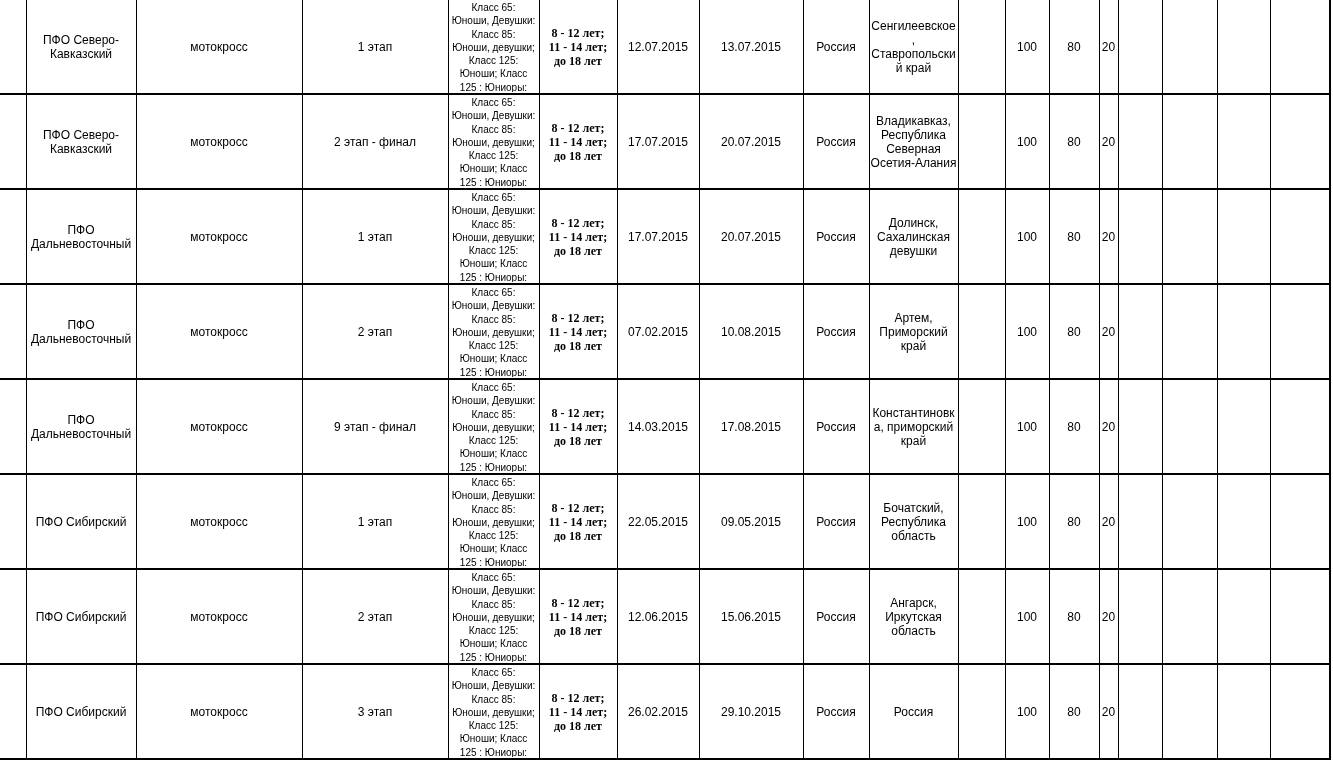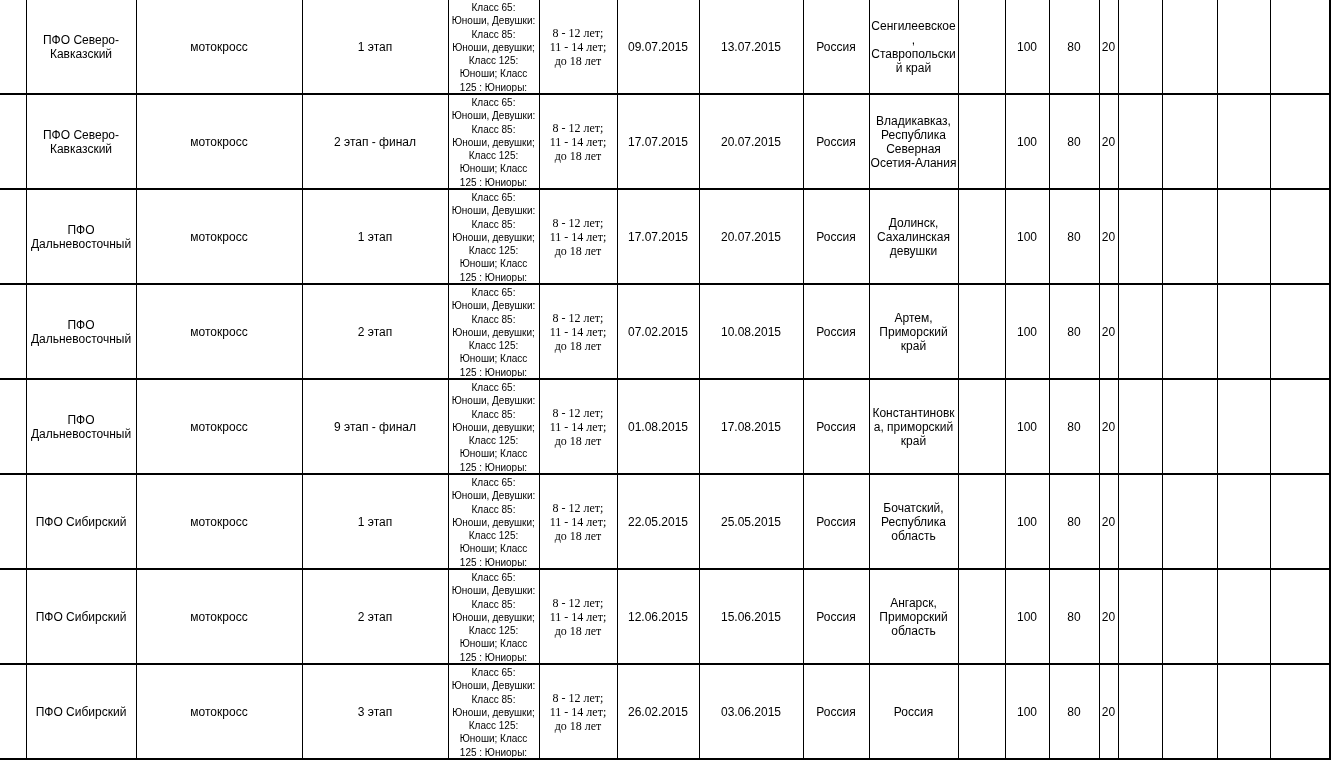--- a/index.html
+++ b/index.html
@@ -59,20 +59,21 @@
     font-size: 10px;
     line-height: 13.3px;
     text-align: center;
   }
   
   td.col-ages {
     border-right-width: 2px;
     font-family: "Liberation Serif", serif;
     font-size: 14px;
     line-height: 19px;
+    font-weight: bold;
   }
   
   td.col-location {
     overflow-wrap: break-word;
     word-wrap: break-word;
     word-break: break-word;
   }
   td.col-region {
     overflow-wrap: break-word;
     word-wrap: break-word;
@@ -118,21 +119,21 @@
               <div>Класс 125:</div>
               <div>Юноши; Класс</div>
               <div>125 : Юниоры:</div>
             </div>
           </td>
           <td class="col-ages">
             <div>8 - 12 лет;</div>
             <div>11 - 14 лет;</div>
             <div>до 18 лет</div>
           </td>
-          <td class="col-date_start">09.07.2015</td>
+          <td class="col-date_start">12.07.2015</td>
           <td class="col-date_end">13.07.2015</td>
           <td class="col-country">Россия</td>
           <td class="col-location">Сенгилеевское, Ставропольский край</td>
           <td class="col-blank_a"></td>
           <td class="col-num_100">100</td>
           <td class="col-num_80">80</td>
           <td class="col-num_20">20</td>
           <td class="col-blank_b"></td>
           <td class="col-blank_c"></td>
           <td class="col-blank_d"></td>
@@ -254,21 +255,21 @@
               <div>Класс 125:</div>
               <div>Юноши; Класс</div>
               <div>125 : Юниоры:</div>
             </div>
           </td>
           <td class="col-ages">
             <div>8 - 12 лет;</div>
             <div>11 - 14 лет;</div>
             <div>до 18 лет</div>
           </td>
-          <td class="col-date_start">01.08.2015</td>
+          <td class="col-date_start">14.03.2015</td>
           <td class="col-date_end">17.08.2015</td>
           <td class="col-country">Россия</td>
           <td class="col-location">Константиновка, приморский край</td>
           <td class="col-blank_a"></td>
           <td class="col-num_100">100</td>
           <td class="col-num_80">80</td>
           <td class="col-num_20">20</td>
           <td class="col-blank_b"></td>
           <td class="col-blank_c"></td>
           <td class="col-blank_d"></td>
@@ -289,21 +290,21 @@
               <div>Юноши; Класс</div>
               <div>125 : Юниоры:</div>
             </div>
           </td>
           <td class="col-ages">
             <div>8 - 12 лет;</div>
             <div>11 - 14 лет;</div>
             <div>до 18 лет</div>
           </td>
           <td class="col-date_start">22.05.2015</td>
-          <td class="col-date_end">25.05.2015</td>
+          <td class="col-date_end">09.05.2015</td>
           <td class="col-country">Россия</td>
           <td class="col-location">Бочатский, Республика область</td>
           <td class="col-blank_a"></td>
           <td class="col-num_100">100</td>
           <td class="col-num_80">80</td>
           <td class="col-num_20">20</td>
           <td class="col-blank_b"></td>
           <td class="col-blank_c"></td>
           <td class="col-blank_d"></td>
           <td class="col-blank_e"></td>
@@ -325,21 +326,21 @@
             </div>
           </td>
           <td class="col-ages">
             <div>8 - 12 лет;</div>
             <div>11 - 14 лет;</div>
             <div>до 18 лет</div>
           </td>
           <td class="col-date_start">12.06.2015</td>
           <td class="col-date_end">15.06.2015</td>
           <td class="col-country">Россия</td>
-          <td class="col-location">Ангарск, Приморский область</td>
+          <td class="col-location">Ангарск, Иркутская область</td>
           <td class="col-blank_a"></td>
           <td class="col-num_100">100</td>
           <td class="col-num_80">80</td>
           <td class="col-num_20">20</td>
           <td class="col-blank_b"></td>
           <td class="col-blank_c"></td>
           <td class="col-blank_d"></td>
           <td class="col-blank_e"></td>
         </tr>
         <tr>
@@ -357,21 +358,21 @@
               <div>Юноши; Класс</div>
               <div>125 : Юниоры:</div>
             </div>
           </td>
           <td class="col-ages">
             <div>8 - 12 лет;</div>
             <div>11 - 14 лет;</div>
             <div>до 18 лет</div>
           </td>
           <td class="col-date_start">26.02.2015</td>
-          <td class="col-date_end">03.06.2015</td>
+          <td class="col-date_end">29.10.2015</td>
           <td class="col-country">Россия</td>
           <td class="col-location">Россия</td>
           <td class="col-blank_a"></td>
           <td class="col-num_100">100</td>
           <td class="col-num_80">80</td>
           <td class="col-num_20">20</td>
           <td class="col-blank_b"></td>
           <td class="col-blank_c"></td>
           <td class="col-blank_d"></td>
           <td class="col-blank_e"></td>

